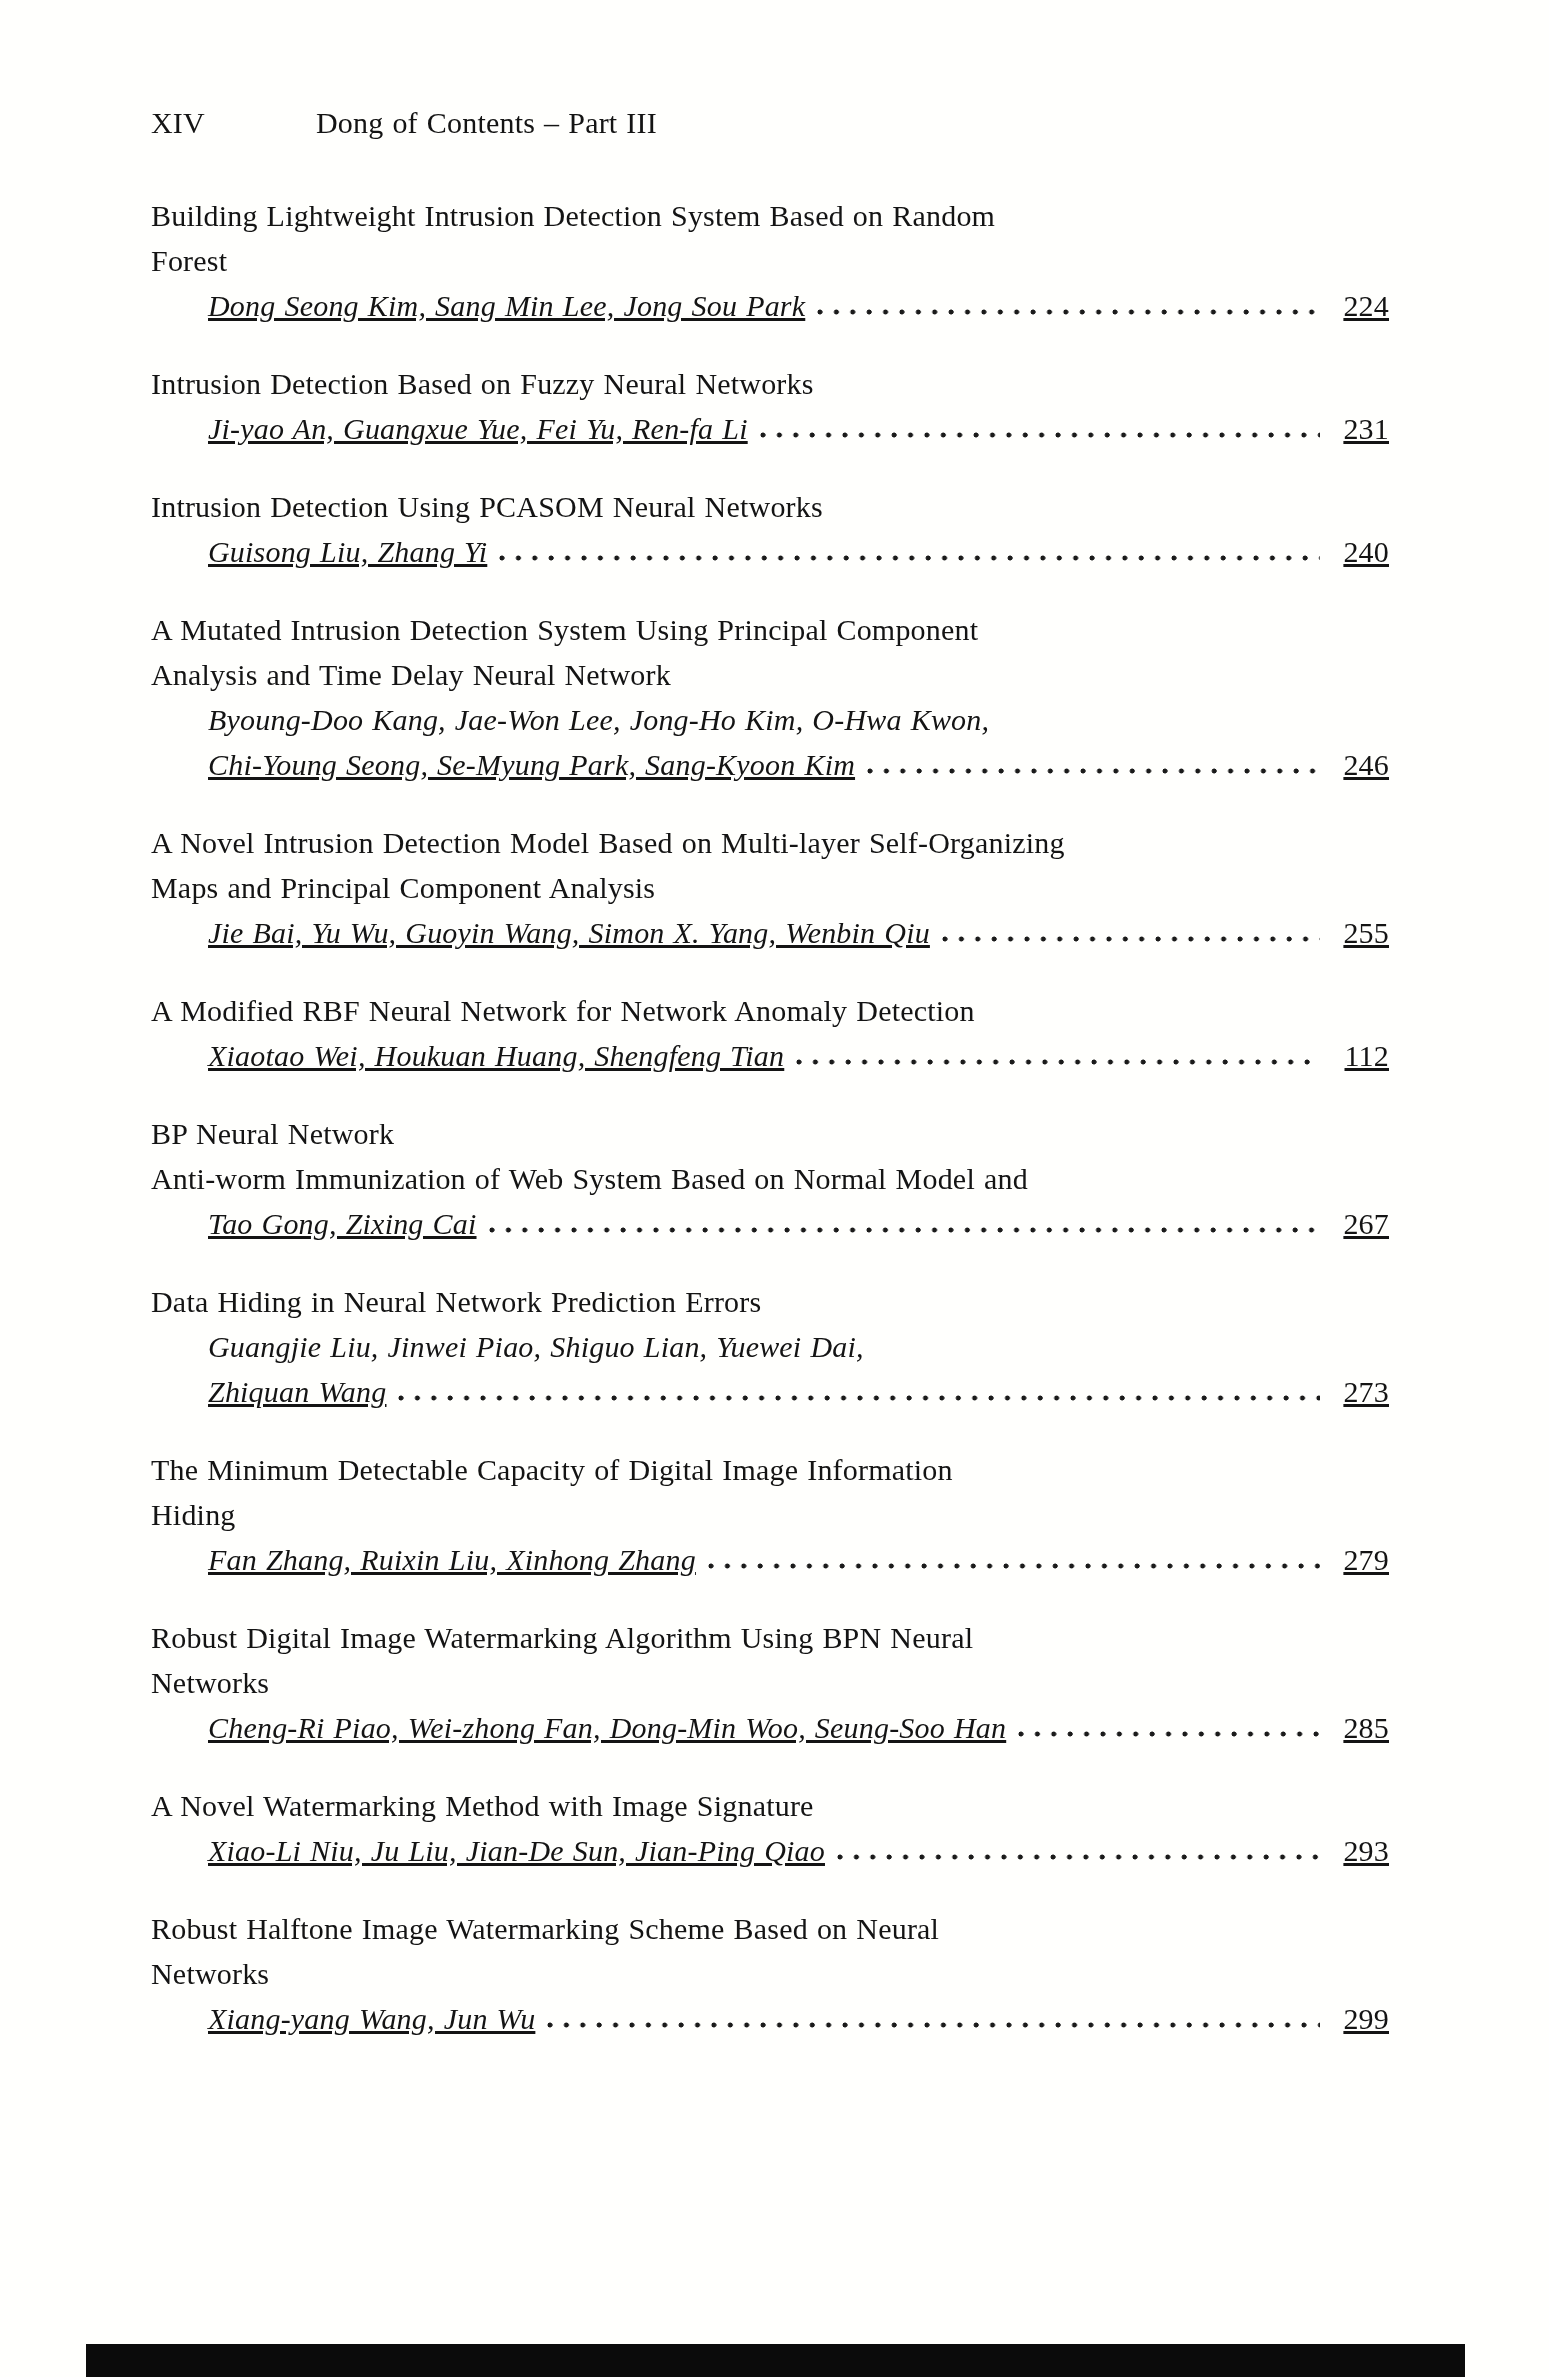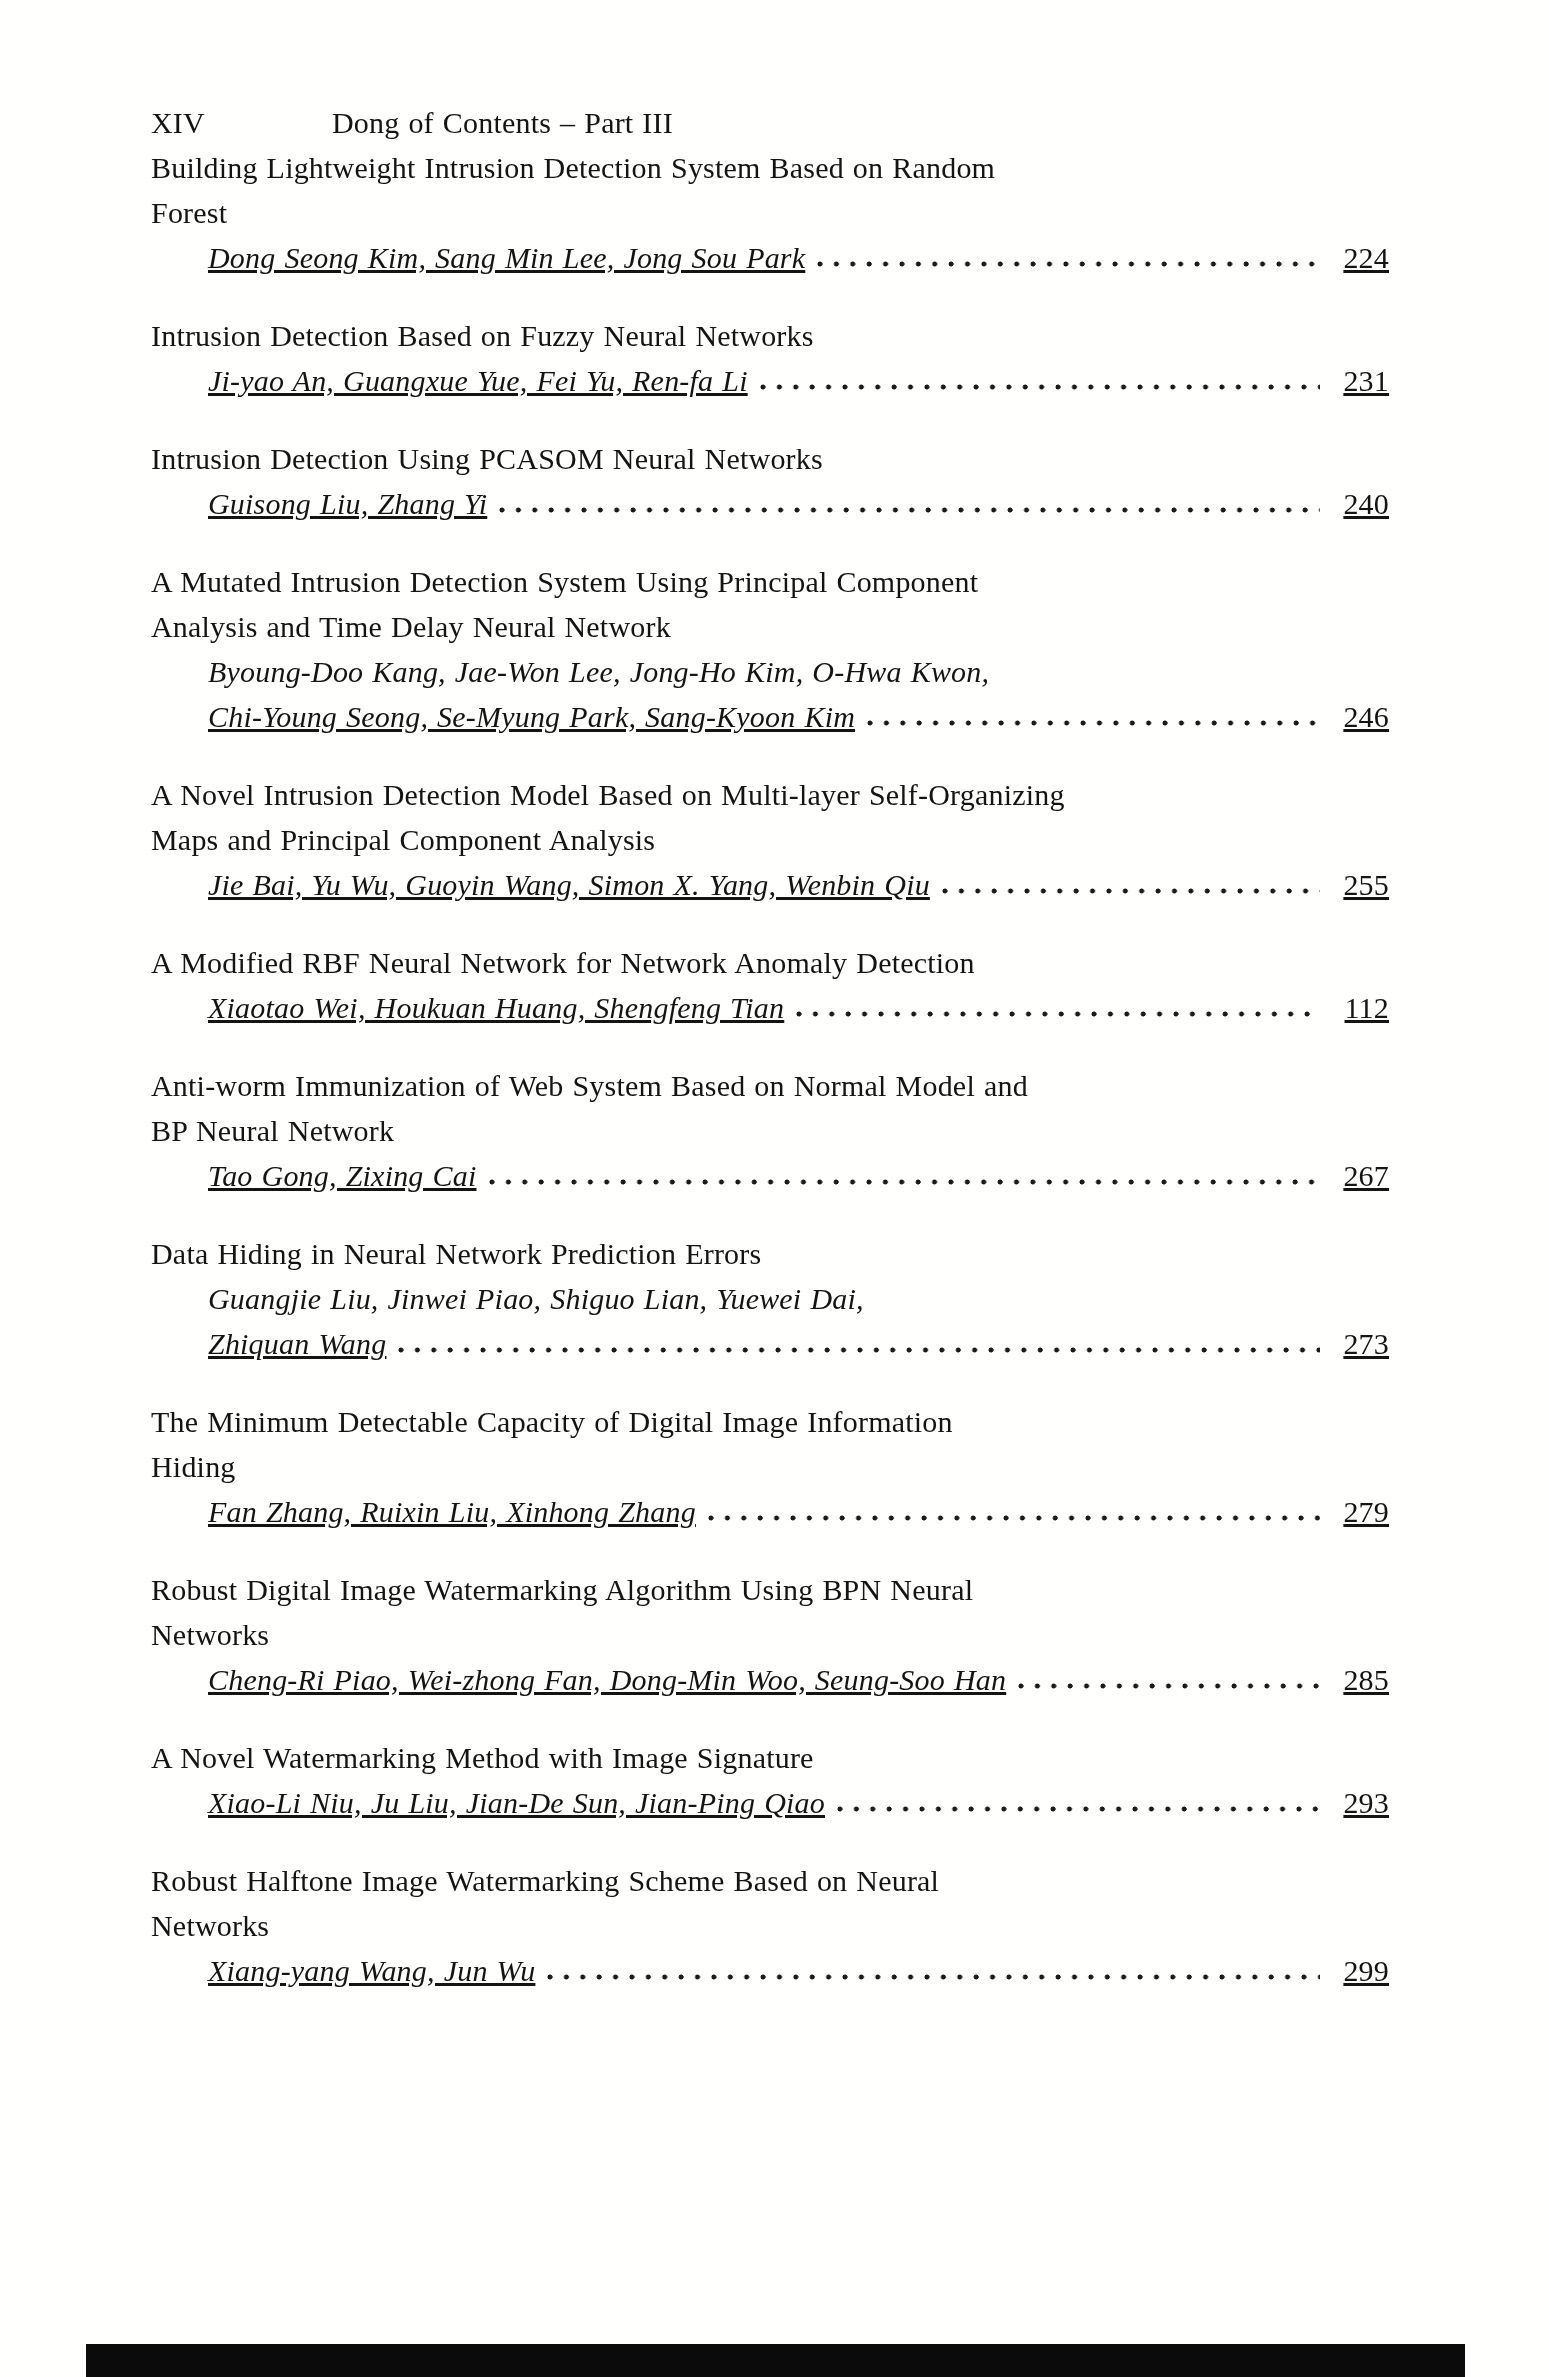--- a/index.html
+++ b/index.html
@@ -25,21 +25,21 @@
     right: 160px;
     top: 100px;
     font-size: 30px;
     line-height: 45px;
     word-spacing: 1.3px;
     letter-spacing: 0.2px;
   }
   .running-head {
     display: flex;
     align-items: flex-end;
-    gap: 16px;
+    margin-bottom: 48px;
   }
   .running-head .folio { }
   .running-head .running-title { margin-left: 111px; }
 
   .entry { margin-bottom: 33px; }
   .entry:last-child { margin-bottom: 0; }
 
   .title-line { }
   .author-line {
     padding-left: 57px;
@@ -165,22 +165,22 @@
             <div class="author-line last">
               <span class="author-text">Xiaotao Wei, Houkuan Huang, Shengfeng Tian</span>
               <span class="dots"></span>
               <span class="pageno">112</span>
             </div>
           </div>
   </article>
 
   <article class="entry">
     <div class="titles">
+            <div class="title-line">BP Neural Network</div>
             <div class="title-line">Anti-worm Immunization of Web System Based on Normal Model and</div>
-            <div class="title-line">BP Neural Network</div>
           </div>
     <div class="authors">
             <div class="author-line last">
               <span class="author-text">Tao Gong, Zixing Cai</span>
               <span class="dots"></span>
               <span class="pageno">267</span>
             </div>
           </div>
   </article>
 

